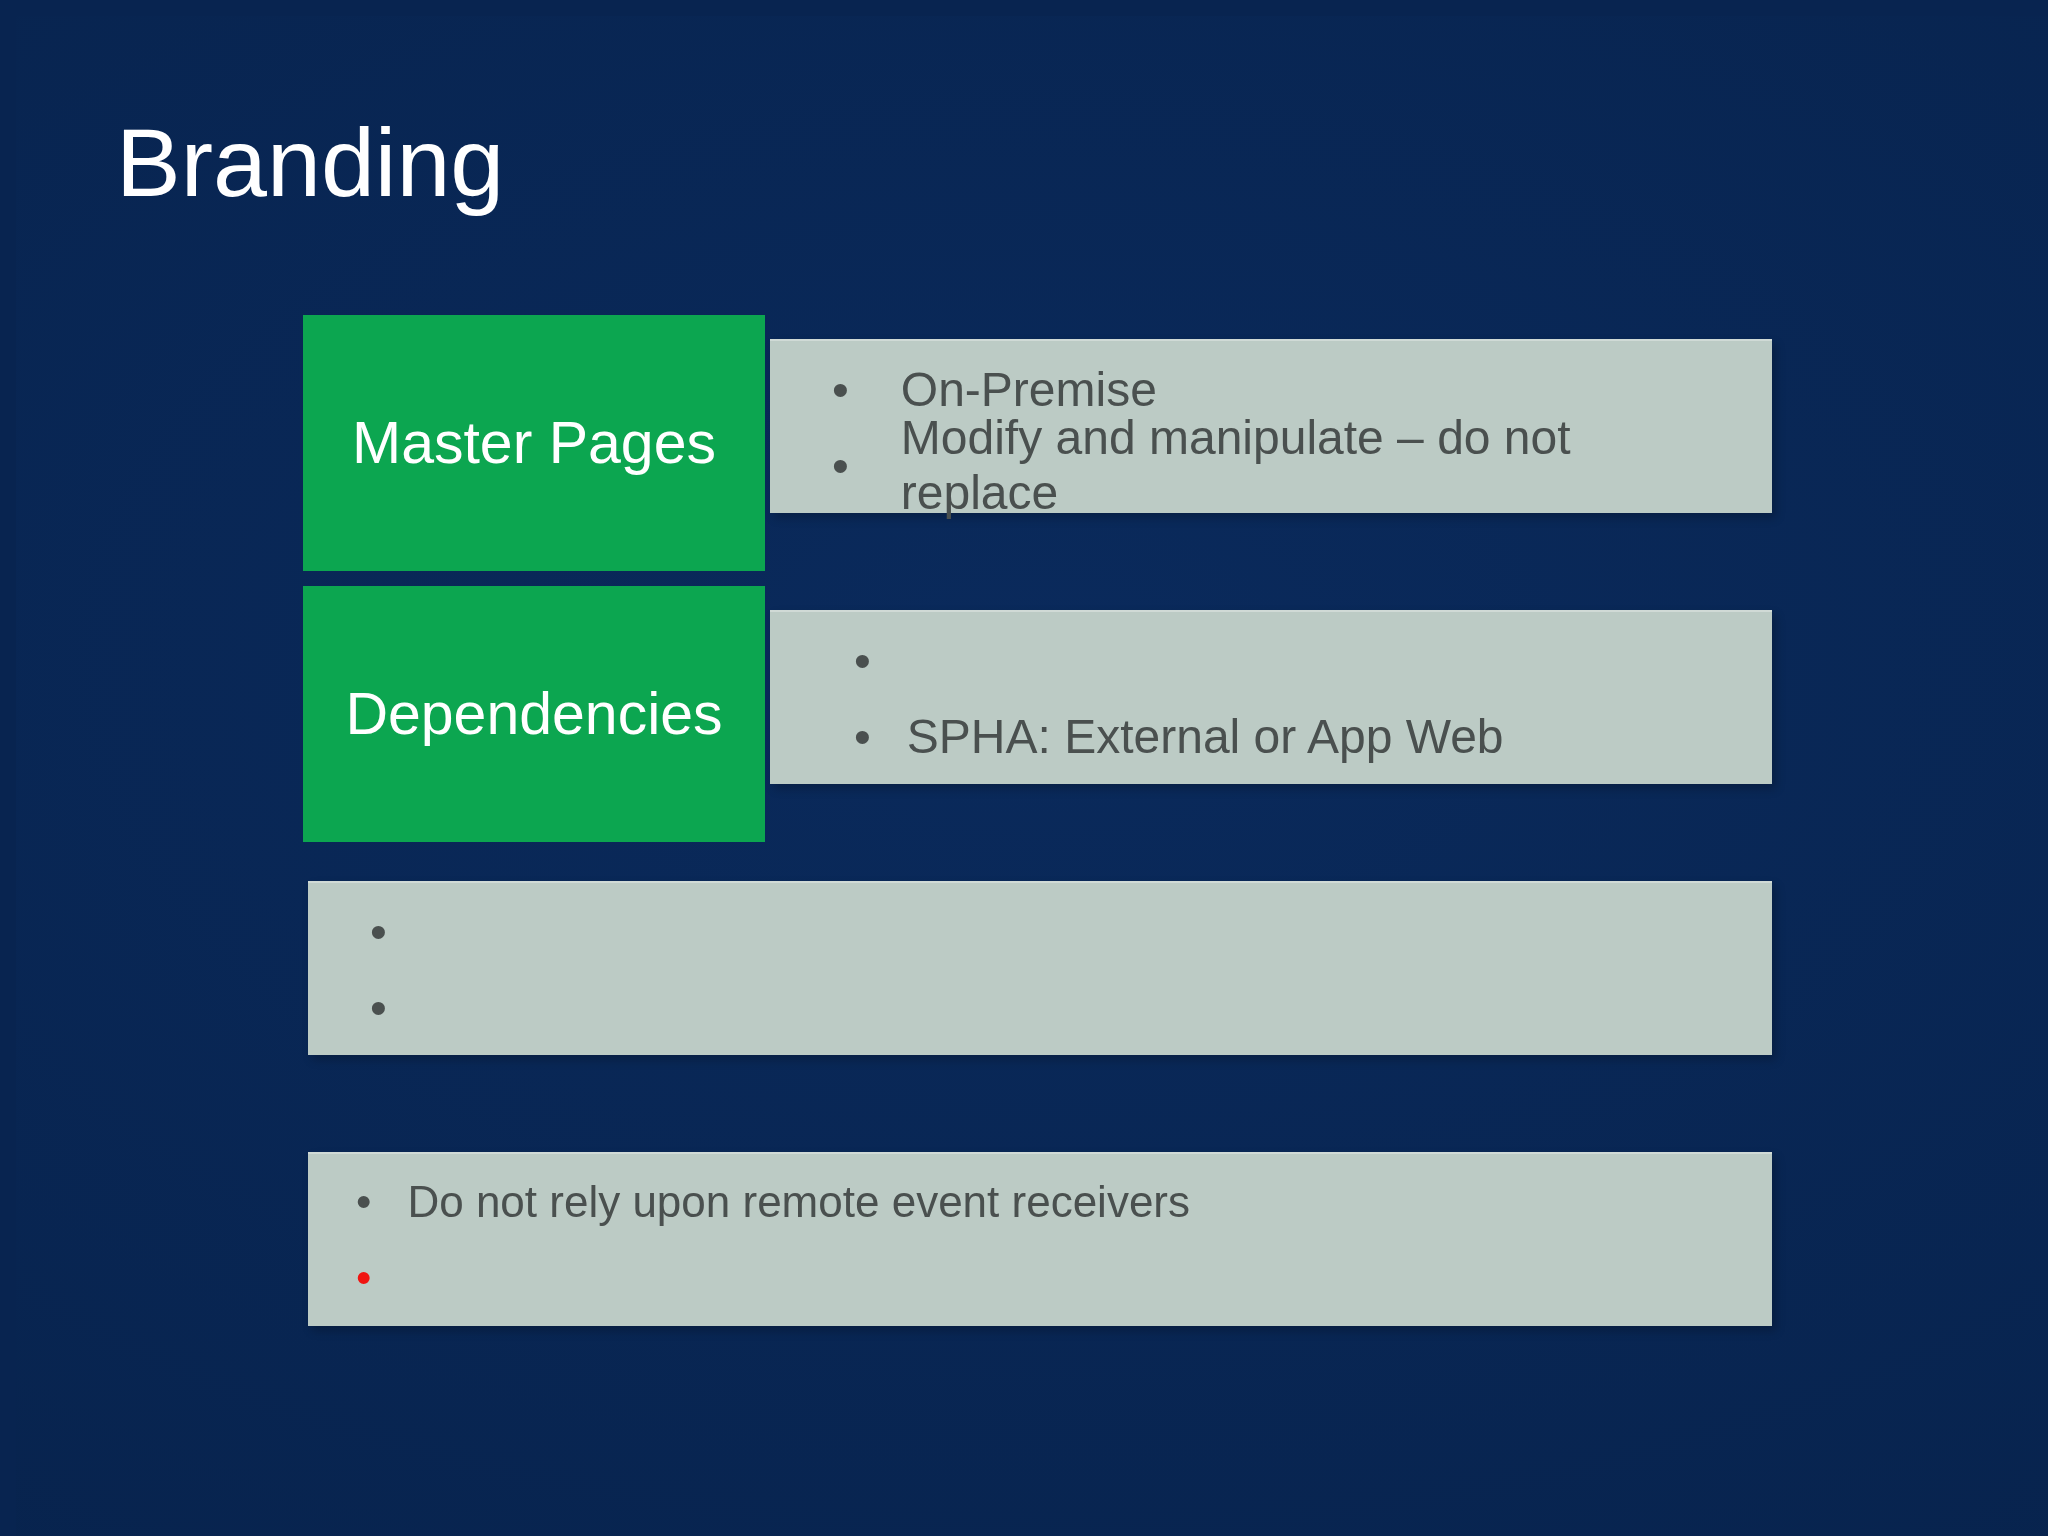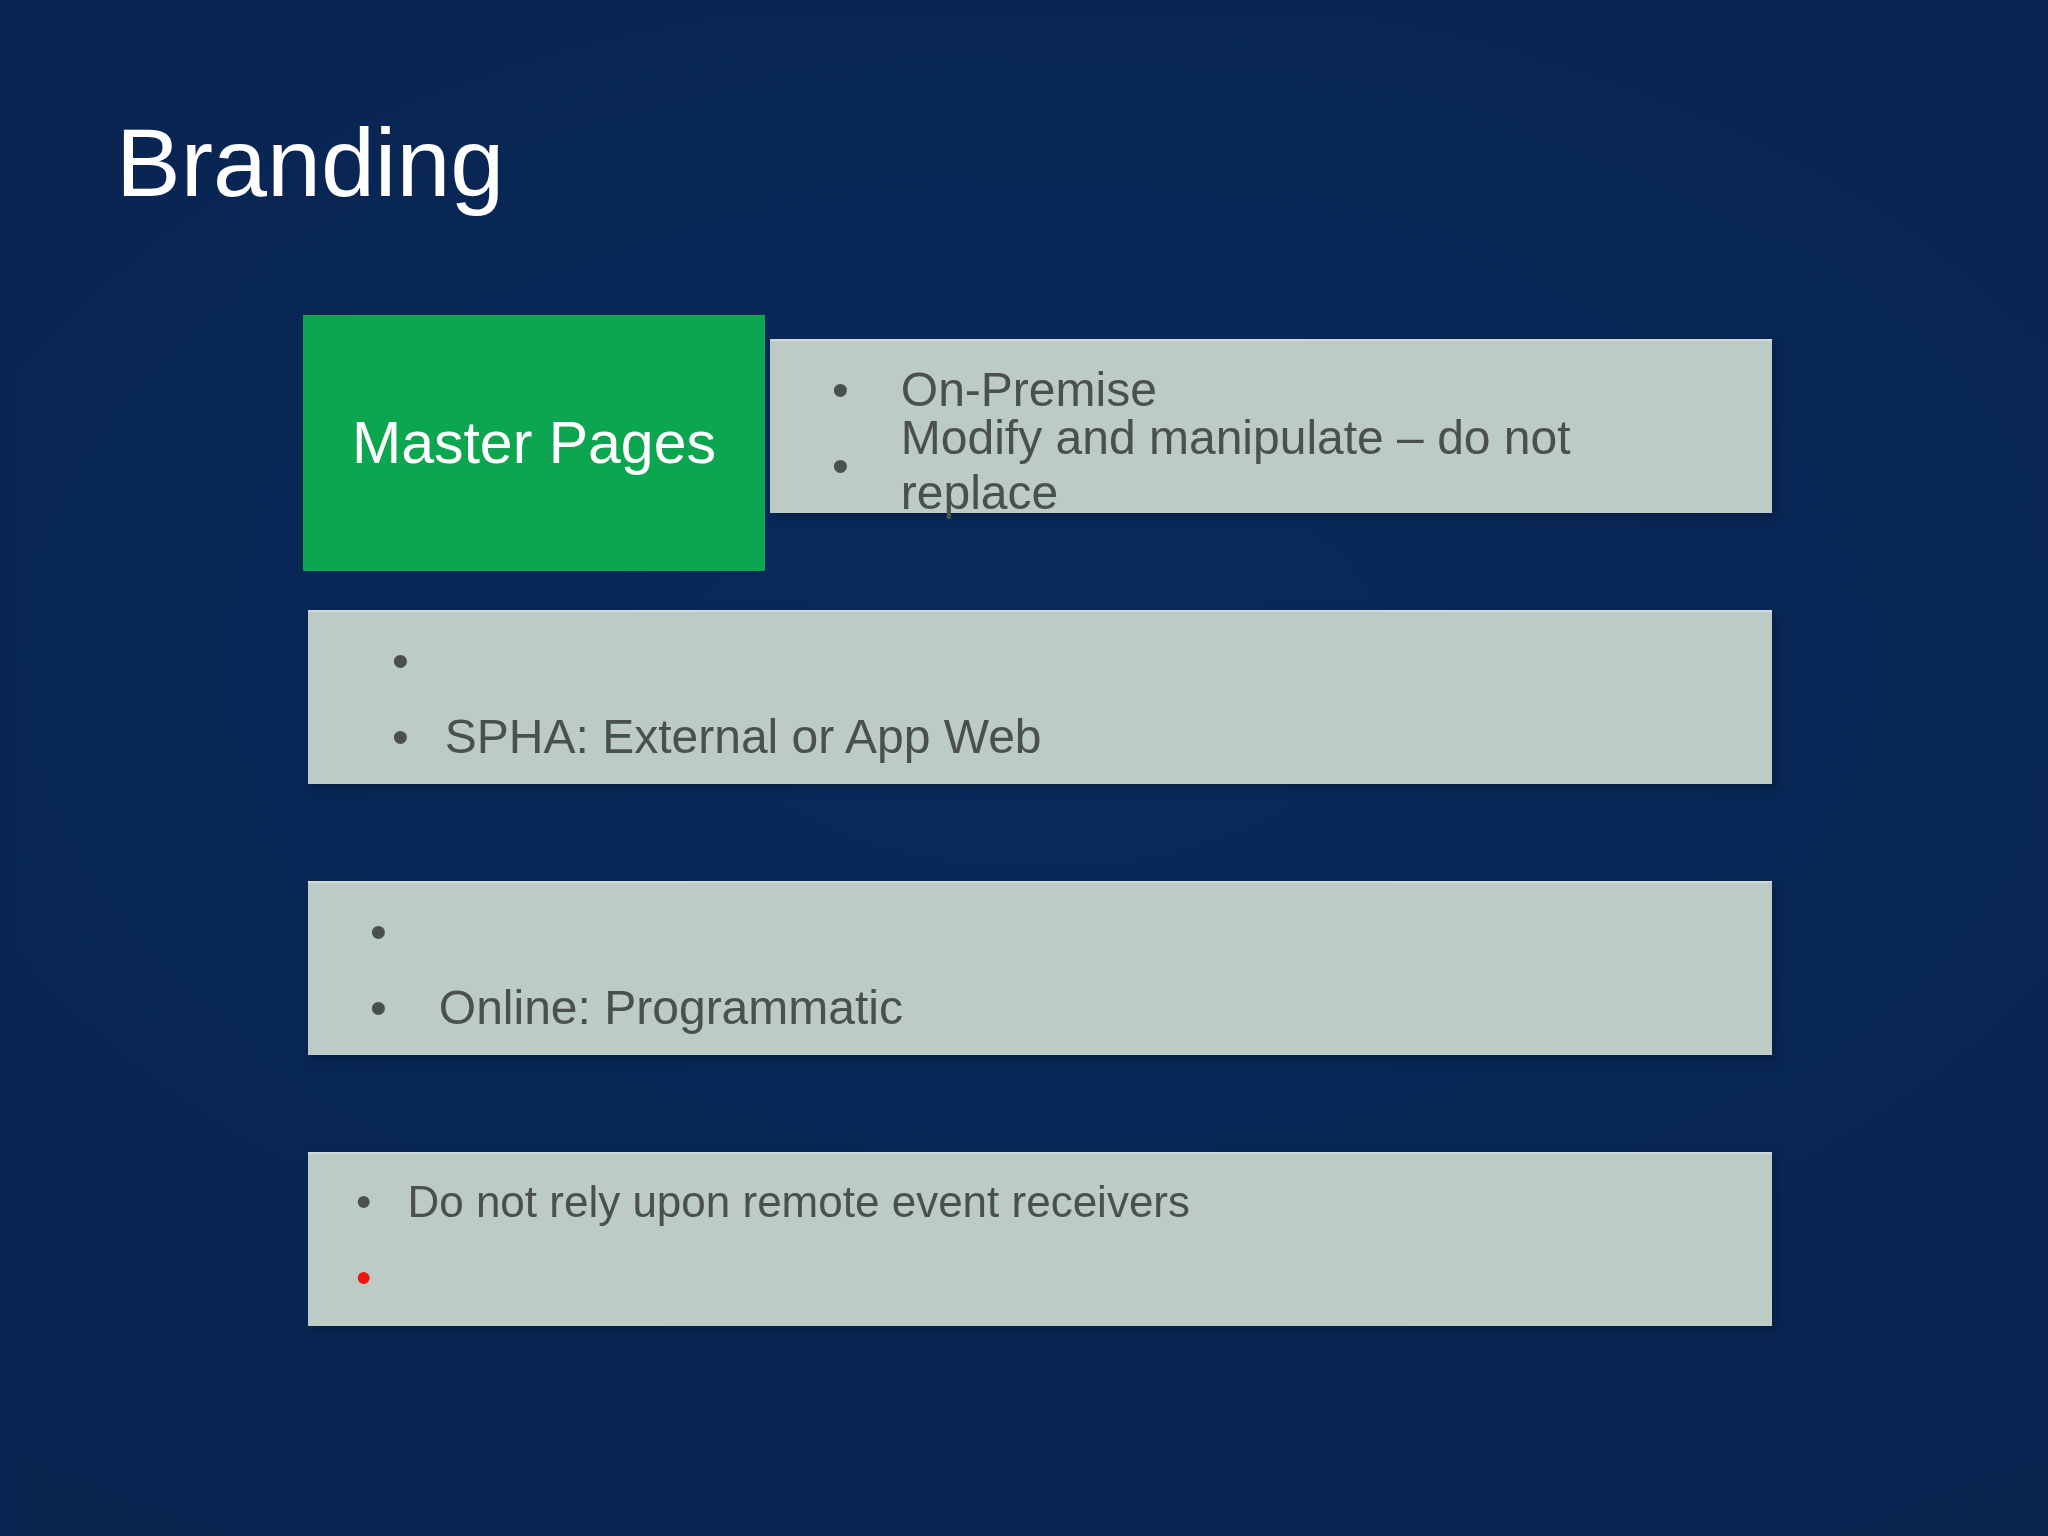--- a/index.html
+++ b/index.html
@@ -107,39 +107,41 @@
           <span class="txt">On-Premise</span>
         </div>
         <div class="line">
           <span class="dot">•</span>
           <span class="txt">Modify and manipulate – do not replace</span>
         </div>
       </div>
     </section>
 
     <section class="row tight row-dependencies">
+      <div class="label-box">
+        <span>Dependencies</span>
+      </div>
       <div class="panel">
         <div class="line">
           <span class="dot">•</span>
         </div>
         <div class="line">
           <span class="dot">•</span>
           <span class="txt">SPHA: External or App Web</span>
         </div>
       </div>
     </section>
 
     <section class="row row-assets">
       <div class="panel">
         <div class="line">
           <span class="dot">•</span>
         </div>
         <div class="line">
           <span class="dot">•</span>
-          <span class="txt">Online: Programmatic</span>
         </div>
       </div>
     </section>
 
     <section class="row tight row-retraction">
       <div class="panel">
         <div class="line">
           <span class="dot">•</span>
           <span class="txt">Do not rely upon remote event receivers</span>
         </div>

